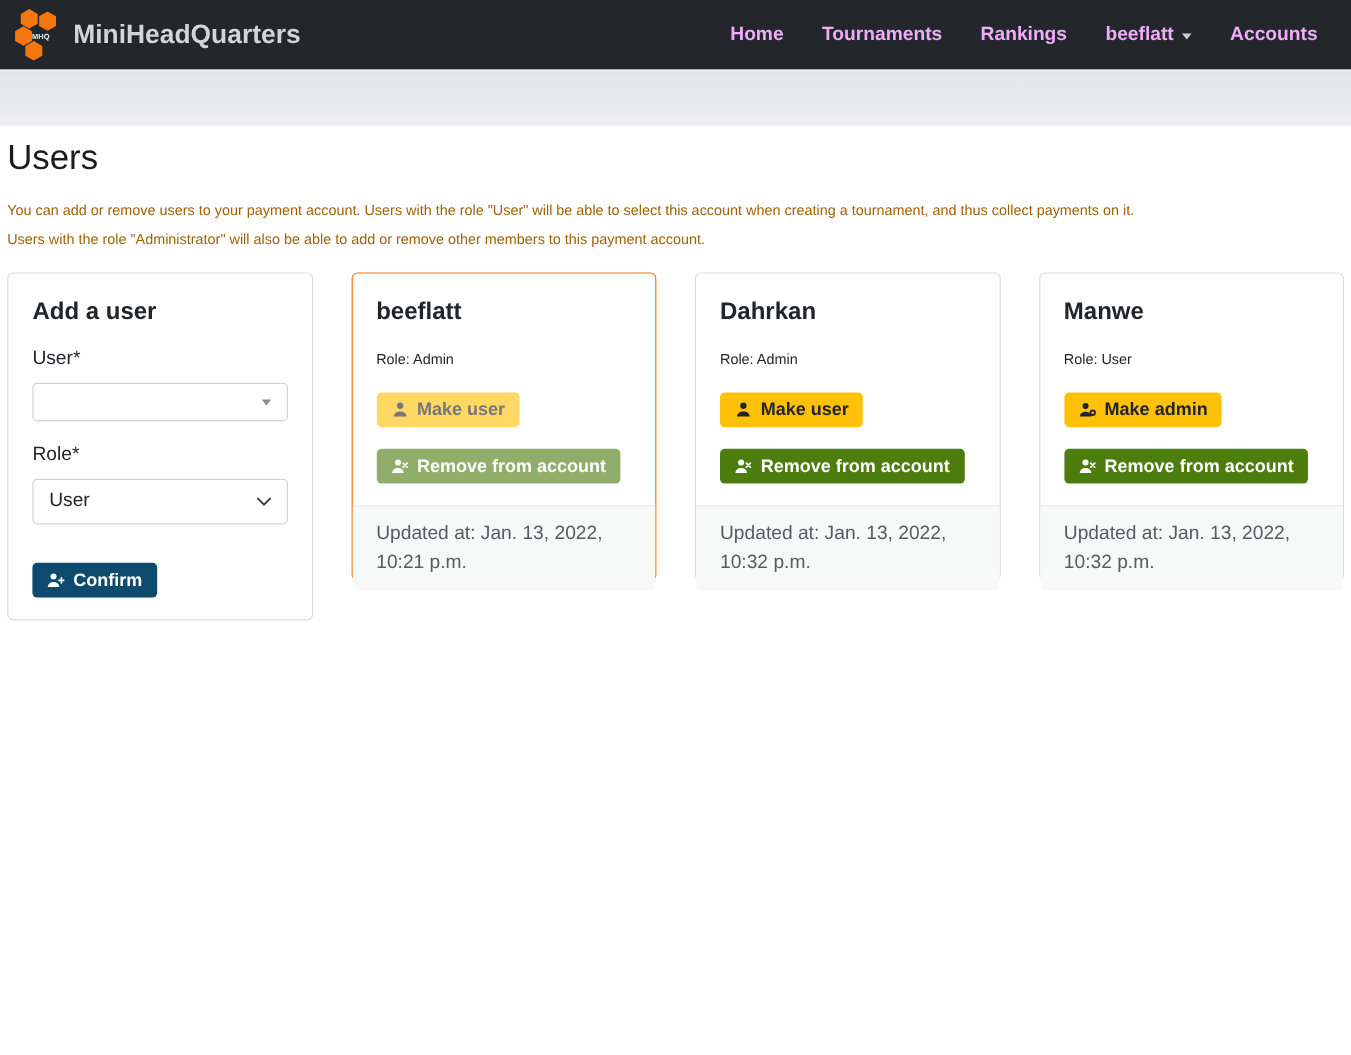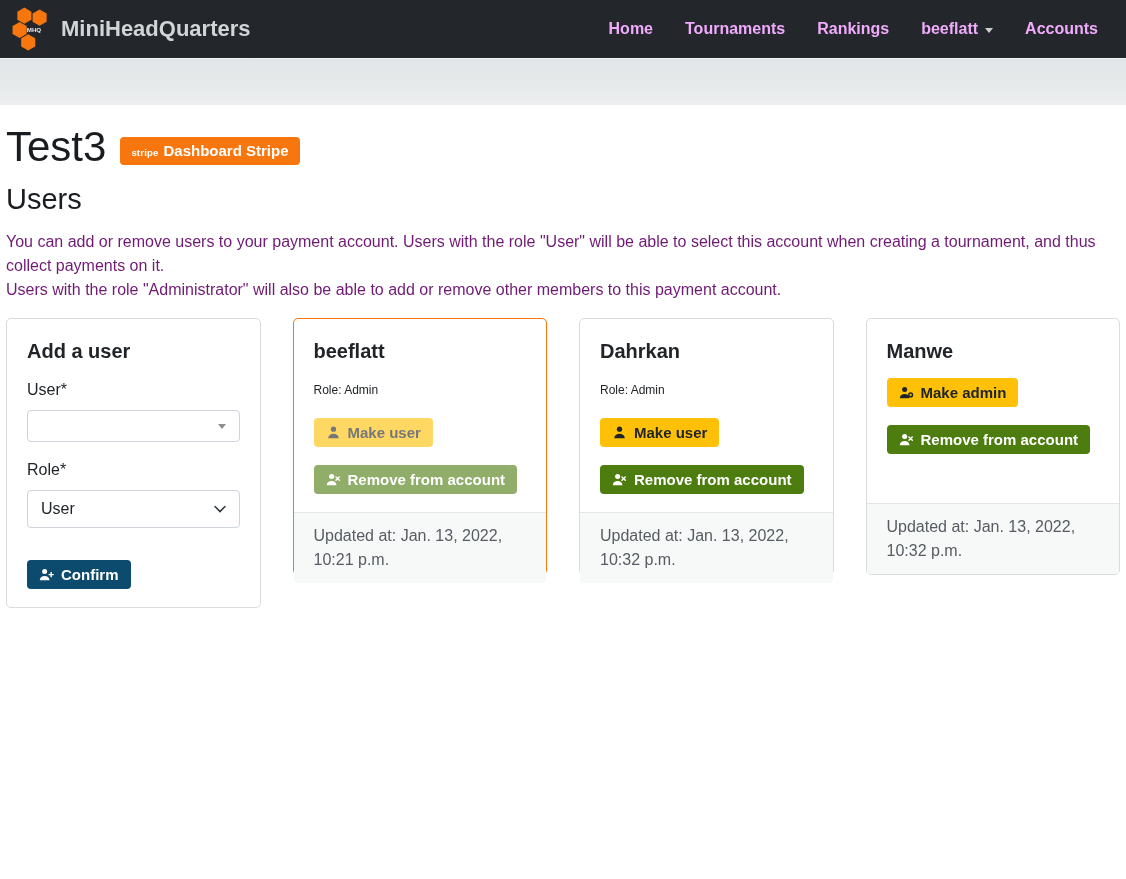--- a/index.html
+++ b/index.html
@@ -54,21 +54,21 @@
     padding:5px 11px 6px;
     display:inline-flex; align-items:baseline; gap:5px;
     cursor:pointer; font-family:inherit;
   }
   .stripe-word { font-size:9.5px; font-weight:700; letter-spacing:0.2px; }
   .stripe-label { font-size:15px; font-weight:700; }
   h2.section-title {
     margin:10px 0 13px; font-size:29px; font-weight:500;
     color:#1a1d20; line-height:35px;
   }
-  p.desc { margin:0; font-size:16px; line-height:24px; color:#701a75; }
+  p.desc { margin:0; font-size:12px; line-height:24px; color:#a16207; }
 
   
   .grid {
     display:grid;
     grid-template-columns:repeat(4, 1fr);
     column-gap:32px; row-gap:18px;
     margin-top:16px;
     align-items:start;
     gap:32px;
   }
@@ -153,27 +153,20 @@
     <a class="nav-link">
       <span>Accounts</span>
     </a>
   </nav>
 </header>
 
 <div class="band"></div>
 
 <main class="container">
 
-  <div class="title-row">
-    <h1 class="page-title">Test3</h1>
-    <button class="stripe-btn">
-      <span class="stripe-word">stripe</span>
-      <span class="stripe-label">Dashboard Stripe</span>
-    </button>
-  </div>
 
   <h2 class="section-title">Users</h2>
 
   <p class="desc">You can add or remove users to your payment account. Users with the role "User" will be able to select this account when creating a tournament, and thus collect payments on it.</p>
   <p class="desc">Users with the role "Administrator" will also be able to add or remove other members to this payment account.</p>
 
   <div class="grid">
 
     <div class="card add-card">
       <div class="card-body">
@@ -254,20 +247,21 @@
             <span>Remove from account</span>
           </button>
         </div>
       </div>
       <div class="card-footer">Updated at: Jan. 13, 2022, 10:32 p.m.</div>
     </div>
 
     <div class="card member-card">
       <div class="card-body">
         <div class="card-title">Manwe</div>
+        <div class="role-line">Role: User</div>
         <div class="btn-row">
           <button class="btn btn-yellow">
             <svg viewBox="0 0 16 16" fill="currentColor">
               <path d="M6 7.4a2.7 2.7 0 1 0 0-5.4 2.7 2.7 0 0 0 0 5.4z"></path>
               <path d="M.8 14c.3-2.7 2.4-4.3 5.2-4.3s4.9 1.6 5.2 4.3z"></path>
               <circle cx="12.4" cy="10.6" r="2" fill="none" stroke="currentColor" stroke-width="1.6"></circle>
             </svg>
             <span>Make admin</span>
           </button>
         </div>

